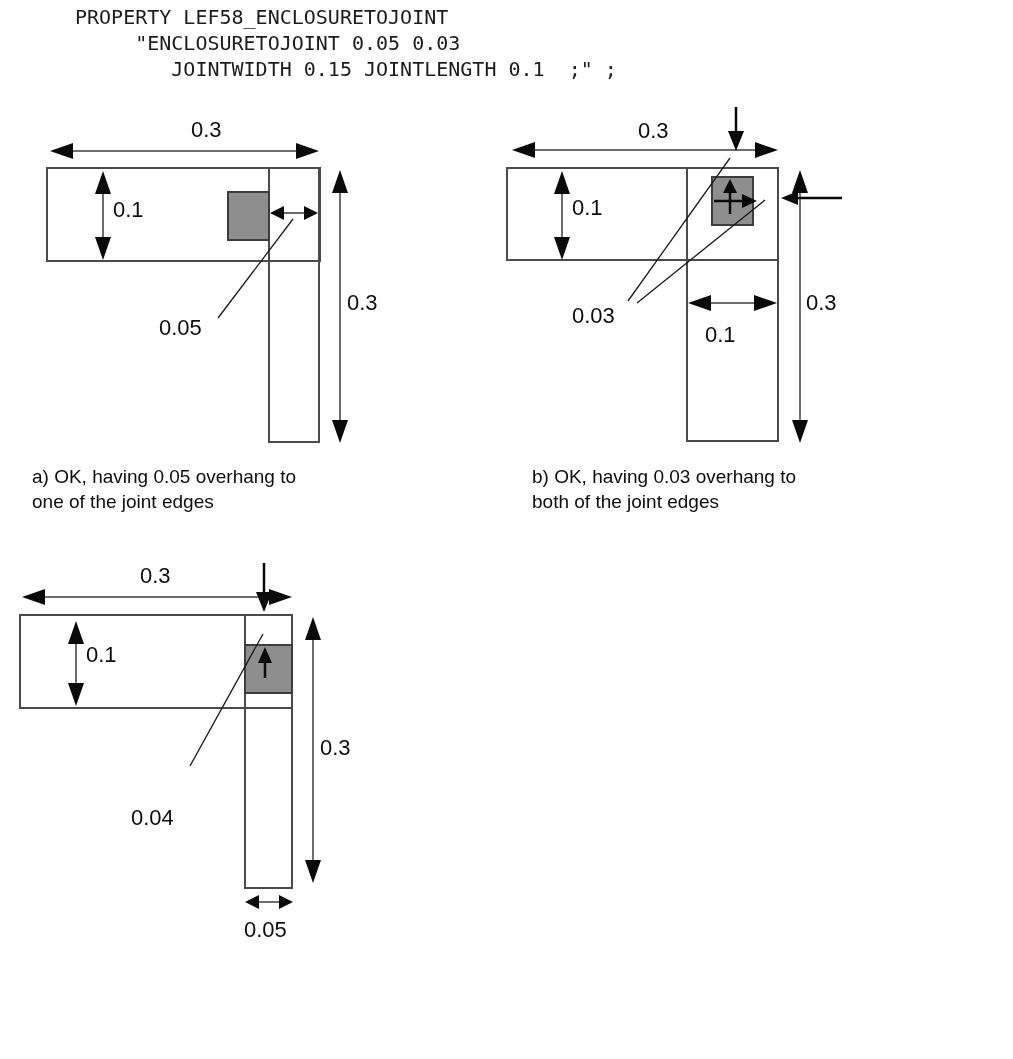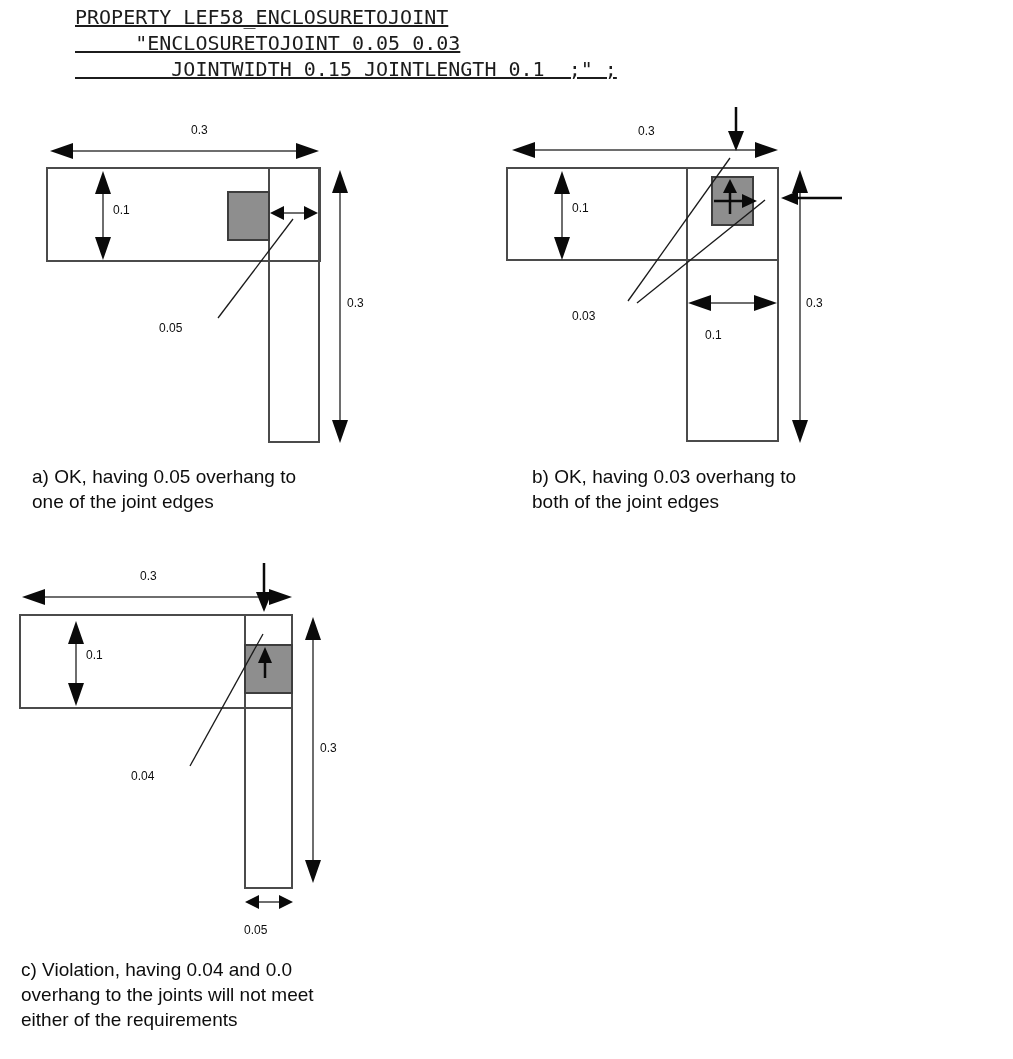--- a/index.html
+++ b/index.html
@@ -1,23 +1,23 @@
 <!DOCTYPE html>
 <html><head>
 <meta charset="utf-8">
 <style>
   html,body{margin:0;padding:0;background:#fff;}
   .page{position:relative;width:1013px;height:1059px;background:#fff;overflow:hidden;
         font-family:"Liberation Sans",sans-serif;color:#111;}
   .code-block{position:absolute;left:75px;top:4px;
         font-family:"DejaVu Sans Mono","Liberation Mono",monospace;
         font-size:20px;line-height:26px;color:#1c1c1c;}
-  .code-line{display:block;white-space:pre;text-decoration:underline;}
+  .code-line{display:block;white-space:pre;}
   .fig{position:absolute;left:0;top:0;}
-  .lbl{position:absolute;font-size:12px;line-height:20px;color:#0d0d0d;white-space:nowrap;}
+  .lbl{position:absolute;font-size:22px;line-height:20px;color:#0d0d0d;white-space:nowrap;}
   .caption{position:absolute;font-size:19px;line-height:25px;color:#0d0d0d;white-space:pre-line;}
   .outline{fill:none;stroke:#4b4b4b;stroke-width:2;}
   .fillw{fill:#ffffff;stroke:none;}
   .via{stroke:#3d3d3d;stroke-width:2;}
   .shaft{stroke:#6e6e6e;stroke-width:2;fill:none;}
   .bshaft{stroke:#0a0a0a;stroke-width:2.5;fill:none;}
   .head{fill:#0a0a0a;stroke:none;}
   .leader{stroke:#1a1a1a;stroke-width:1.3;fill:none;}
 </style>
 </head>
@@ -150,25 +150,22 @@
   <span class="lbl" style="left:347px;top:293px;">0.3</span>
 
   <span class="lbl" style="left:638px;top:121px;">0.3</span>
   <span class="lbl" style="left:572px;top:198px;">0.1</span>
   <span class="lbl" style="left:572px;top:306px;text-align:right;">0.03</span>
   <span class="lbl" style="left:705px;top:325px;">0.1</span>
   <span class="lbl" style="left:806px;top:293px;">0.3</span>
 
   <span class="lbl" style="left:140px;top:566px;">0.3</span>
   <span class="lbl" style="left:86px;top:645px;">0.1</span>
-  <span class="lbl" style="left:131px;top:766px;">0.04</span>
+  <span class="lbl" style="left:131px;top:808px;">0.04</span>
   <span class="lbl" style="left:320px;top:738px;">0.3</span>
   <span class="lbl" style="left:244px;top:920px;">0.05</span>
 
   <div class="caption" style="left:32px;top:464px;">a) OK, having 0.05 overhang to
 one of the joint edges</div>
   <div class="caption" style="left:507px;top:464px;margin-left:25px;">b) OK, having 0.03 overhang to
 both of the joint edges</div>
-  <div class="caption" style="left:21px;top:957px;">c) Violation, having 0.04 and 0.0
-overhang to the joints will not meet
-either of the requirements</div>
 
 </div>
 
 </body></html>

